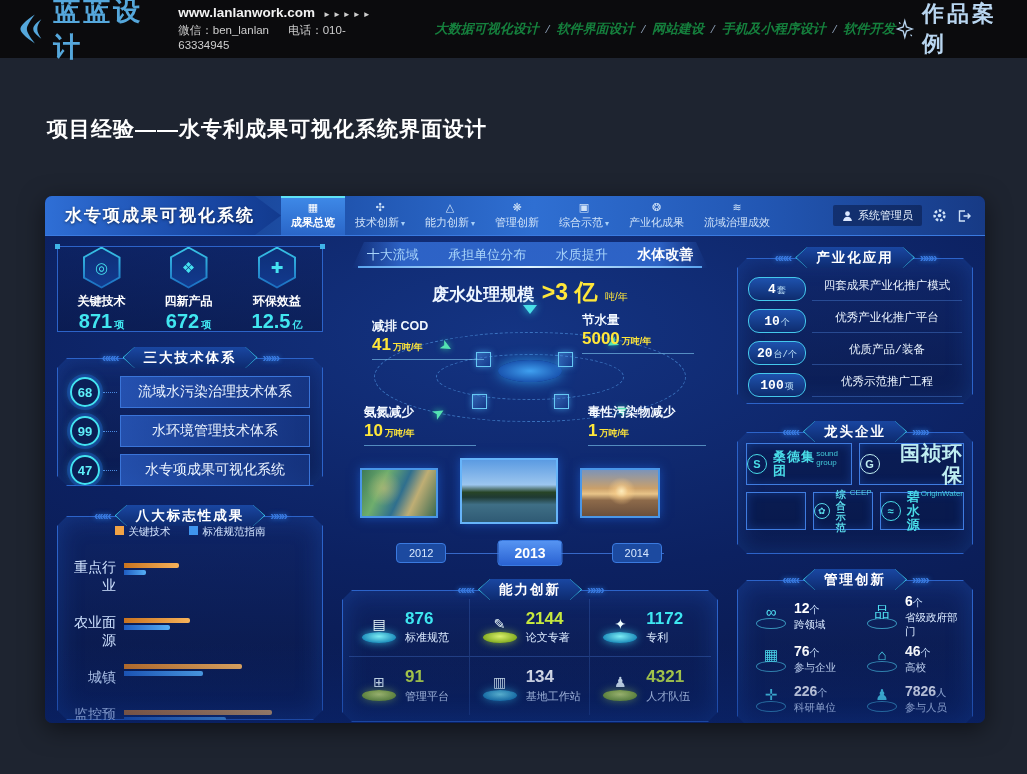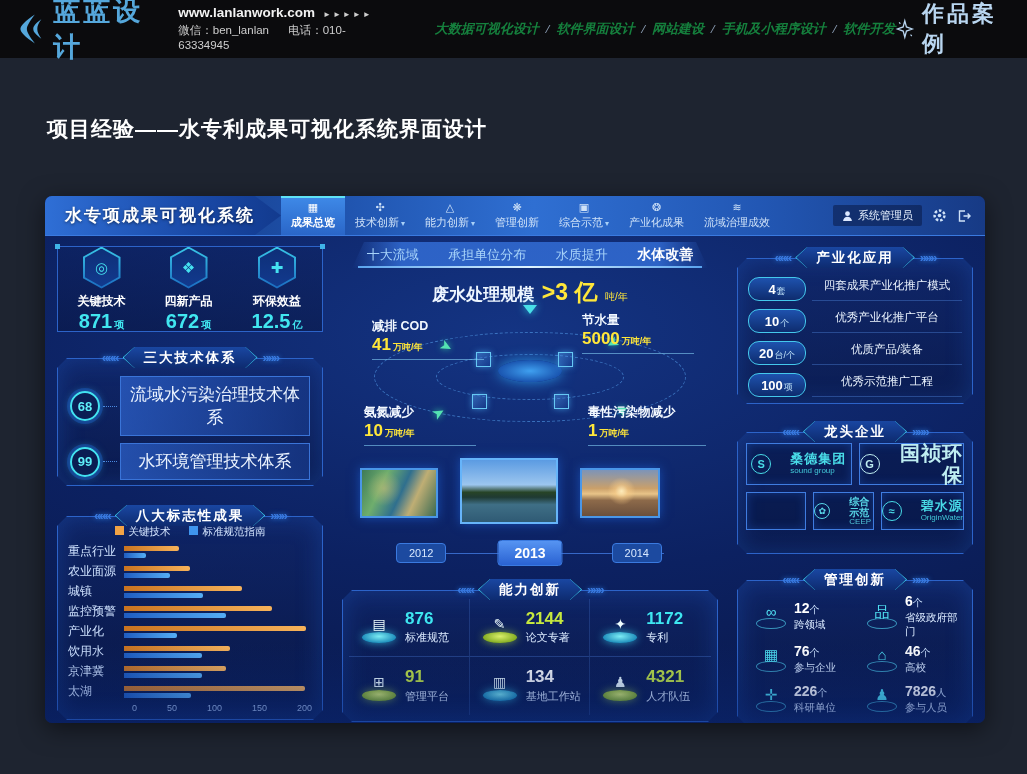--- a/index.html
+++ b/index.html
@@ -80,30 +80,30 @@
 
   
   .ts-wrap { margin-top:26px; }
   .ts-panel { height:128px; padding:10px 8px 4px; }
   .ts-row { display:flex; align-items:center; margin:7px 4px; }
   .ts-circ { flex:none; width:30px; height:30px; border-radius:50%; border:2px solid #42e2f2; color:#5ff0fa; font-weight:bold; font-size:13px;
            display:flex; align-items:center; justify-content:center; background:rgba(10,30,80,.6);
            box-shadow:0 0 0 3px rgba(26,90,190,.45), 0 0 8px rgba(60,200,255,.5); }
   .ts-dots { flex:none; width:14px; border-top:1px dotted #4a8ae0; margin:0 3px; }
   .ts-lbl { flex:1; background:linear-gradient(90deg,rgba(46,100,208,.7),rgba(24,58,140,.7)); border:1px solid #3a74d8;
-           font-size:17px; color:#ecf4ff; text-align:center; padding:6px 2px; }
+           font-size:14px; color:#ecf4ff; text-align:center; padding:6px 2px; }
 
   
   .ach-wrap { margin-top:30px; }
   .ach-panel { height:204px; padding:8px 10px 4px; }
   .legend { display:flex; justify-content:center; gap:18px; font-size:10.5px; color:#d5e6ff; margin-bottom:4px; }
   .lg-sw { display:inline-block; width:9px; height:9px; margin-right:5px; }
   .lg0 { background:#f2a345; } .lg1 { background:#3f95ee; }
   .chart-row { display:flex; align-items:center; margin:3px 0; }
-  .chart-row .lbl { flex:none; width:56px; text-align:left; padding-right:8px; font-size:12px; color:#cfe2ff; }
+  .chart-row .lbl { flex:none; width:56px; text-align:right; padding-right:8px; font-size:14px; color:#cfe2ff;margin-top:16px; }
   .bars { flex:1; display:flex; flex-direction:column; gap:2px; }
   .bar { height:5px; border-radius:0 2px 2px 0; }
   .bar.s0 { background:linear-gradient(90deg,#c9731f,#f7b35a); }
   .bar.s1 { background:linear-gradient(90deg,#1f5dc2,#55aef5); }
   .axis { display:flex; justify-content:space-between; margin-left:64px; font-size:9px; color:#aac4ee; margin-top:3px; }
 
   
   .ctabs { height:26px; margin:0 12px; position:relative; display:flex; justify-content:space-around; align-items:center;
            background:linear-gradient(90deg,rgba(40,90,190,0) 0%,rgba(50,108,212,.85) 14%,rgba(50,108,212,.85) 86%,rgba(40,90,190,0) 100%);
            clip-path:polygon(12px 0,calc(100% - 12px) 0,100% 100%,0 100%); }
@@ -165,35 +165,35 @@
   .c-icon span { position:relative; z-index:2; font-size:14px; color:#f0ffff; line-height:22px; }
   .c-icon::after { content:""; position:absolute; left:1px; right:1px; bottom:0; height:11px; border-radius:50%; }
   .c-cyan::after { background:radial-gradient(ellipse at 50% 40%,#7cecf4,#1888b8 75%); box-shadow:0 0 8px rgba(60,210,240,.7); }
   .c-green::after { background:radial-gradient(ellipse at 50% 40%,#d9ef6a,#7ea81e 75%); box-shadow:0 0 8px rgba(180,230,70,.6); }
   .c-val { font-size:17px; font-weight:bold; line-height:1.1; }
   .c-lb { font-size:11px; color:#dcebff; margin-top:2px; }
 
   
   .ind-wrap { margin-top:12px; }
   .ind-panel { height:146px; padding-top:10px; }
-  .ind-row { display:flex; align-items:center; margin:8px 10px 0; }
+  .ind-row { display:flex; align-items:center; margin:8px 10px 0;font-family:Liberation Mono, monospace; }
   .ind-badge { flex:none; min-width:58px; text-align:center; padding:2px 6px; background:linear-gradient(180deg,#1e52ae,#0e2c6e);
            border:1px solid #44c8ec; border-radius:11px; color:#fff; }
   .ind-badge b { font-size:13px; }
   .ind-badge i { font-size:9px; color:#bfe2f8; margin-left:1px; }
   .ind-lb { flex:1; text-align:center; font-size:11.5px; color:#ecf5ff; border-bottom:1px solid rgba(90,150,240,.35); padding-bottom:7px; margin-left:6px; }
 
   .ent-wrap { margin-top:28px; }
   .ent-panel { height:122px; padding:10px 8px 8px; }
   .lg-row { display:flex; gap:7px; margin-bottom:7px; }
   .logo-box { flex:1; height:42px; border:1px solid #3f7ce0; background:rgba(8,24,72,.55); display:flex; align-items:center; justify-content:center; gap:6px;
            color:#49dce8; box-shadow:inset 0 0 10px rgba(40,110,230,.3); cursor:pointer; }
   .lg-row.r2 .logo-box { height:38px; }
   .logo-circ { flex:none; width:20px; height:20px; border:1.5px solid currentColor; border-radius:50%; display:flex; align-items:center; justify-content:center; font-size:11px; font-weight:bold; }
-  .lg-tx { display:flex; flex-direction:column; line-height:1.1; text-align:left;margin-left:13px; }
+  .lg-tx { display:flex; line-height:1.1; text-align:left; }
   .lg-tx b { font-size:13px; letter-spacing:1px; }
   .lg-tx i { font-size:8px; opacity:.9; }
   .lb-gz { color:#bfeef2; } .lb-gz b { font-size:20px;text-align:right; }
   .lb-zd { color:#59d8e8; } .lb-zd b { font-size:10px; letter-spacing:0; } .lb-zd .logo-circ { width:16px; height:16px; font-size:9px; }
 
   .mg-wrap { margin-top:26px; }
   .mg-panel { height:146px; display:grid; grid-template-columns:1fr 1fr; grid-template-rows:1fr 1fr 1fr; padding:12px 6px 6px; }
   .mg-cell { display:flex; align-items:center; gap:8px; padding-left:12px; }
   .m-icon { flex:none; width:30px; height:28px; position:relative; text-align:center; color:#4fe0f2; }
   .m-icon span { position:relative; z-index:2; font-size:15px; line-height:20px; }

